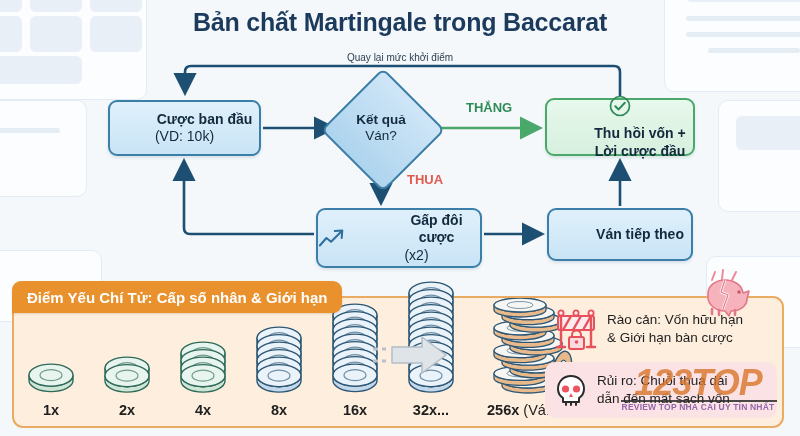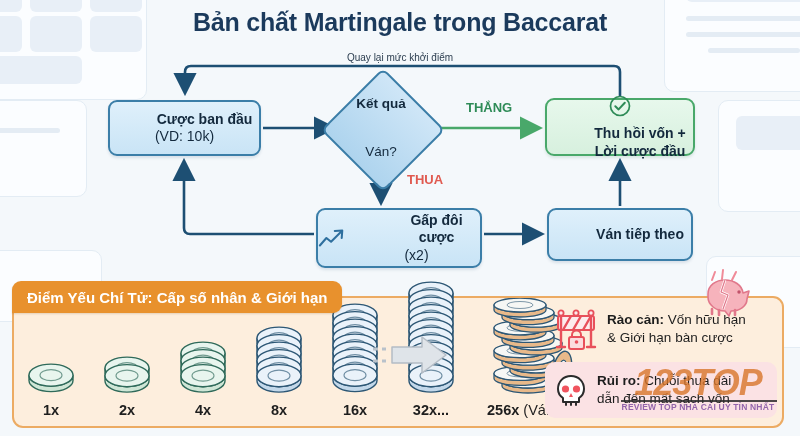--- a/index.html
+++ b/index.html
@@ -59,21 +59,21 @@
 
   .diamond{
     position:absolute;left:339px;top:86px;width:84px;height:84px;z-index:4;
     background:linear-gradient(180deg,#cfe6f7 0%,#aed4ee 100%);
     border:2px solid #3b7ea8;
     transform:rotate(45deg);
     border-radius:7px;
   }
   .diamond-text{
     position:absolute;left:318px;top:96px;width:126px;height:64px;z-index:5;
-    display:flex;flex-direction:column;align-items:center;justify-content:space-between;
+    display:flex;flex-direction:column;align-items:center;justify-content:center;
     line-height:1.2;
   }
   .diamond-text .l1{font-weight:bold;font-size:13.5px;color:#13293d;}
   .diamond-text .l2{font-size:13.5px;color:#13293d;}
 
   .edge-label{position:absolute;font-weight:bold;font-size:13px;z-index:6;}
   #lbl-win{left:466px;top:100px;color:#2e8b57;}
   #lbl-lose{left:407px;top:172px;color:#e05a50;}
 
   .ico-check{width:24px;height:24px;flex:0 0 24px;}
@@ -105,21 +105,21 @@
   .big-arrow{position:absolute;left:372px;top:332px;width:78px;height:46px;z-index:7;}
 
   
   .info{
     position:absolute;z-index:8;display:flex;align-items:center;gap:9px;
     box-sizing:border-box;padding:6px 9px;border-radius:10px;
   }
   #info-barrier{left:545px;top:300px;width:232px;height:58px;background:transparent;}
   #info-risk{left:545px;top:362px;width:232px;height:56px;background:#fbe2e4;}
   .info-text{font-size:13.5px;color:#1d1d1d;line-height:1.3;}
-  .info-text b{font-weight:bold;}
+  .info-text b{font-weight:normal;}
   .ico-barrier{width:44px;height:42px;flex:0 0 44px;}
   .ico-skull{width:34px;height:34px;flex:0 0 34px;}
   .piggy{position:absolute;left:700px;top:268px;width:54px;height:50px;z-index:9;}
 
   
   .watermark{position:absolute;left:603px;top:362px;width:190px;height:62px;z-index:12;pointer-events:none;}
   .wm-main{
     position:absolute;left:0;top:0;width:190px;text-align:center;
     font-size:36px;font-weight:bold;font-style:italic;
     color:#d9762b;opacity:.80;letter-spacing:-1px;

